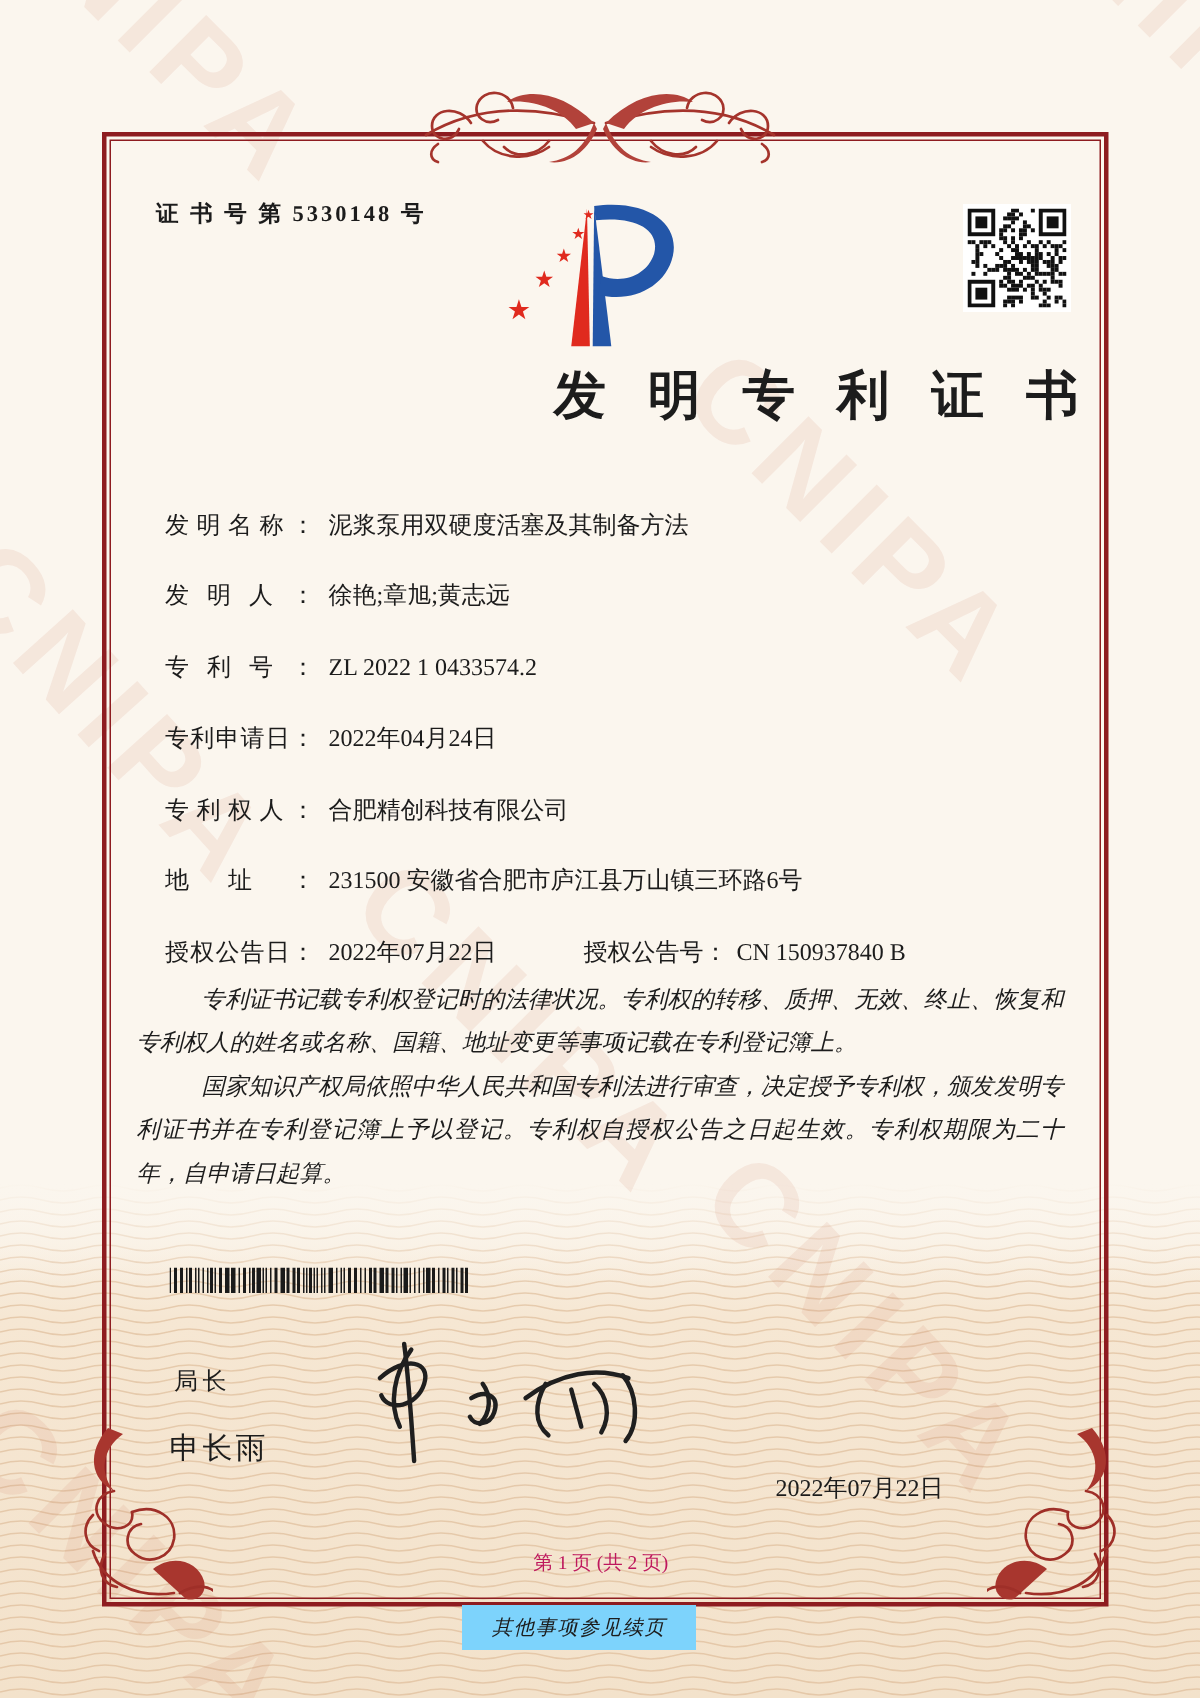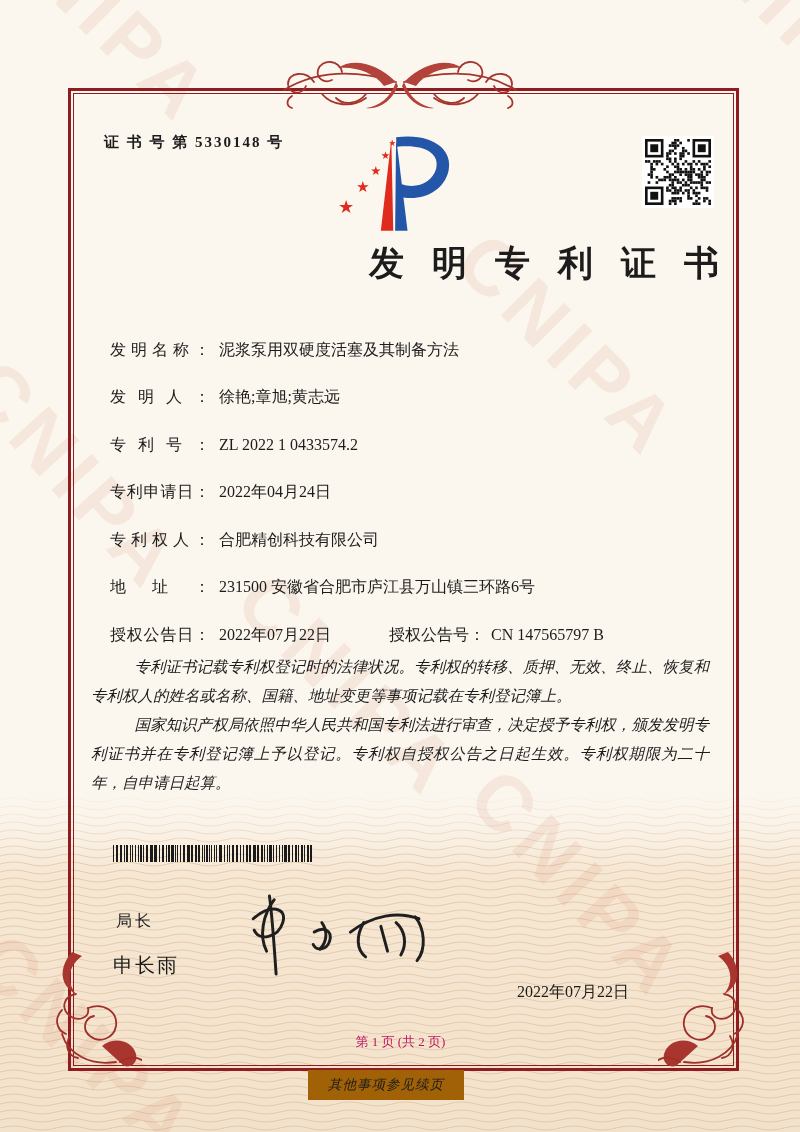--- a/index.html
+++ b/index.html
@@ -45,21 +45,21 @@
     font-size:15.5px;font-style:italic;line-height:29px;text-align:justify;
   }
   .body-text p{margin:0;text-indent:2.8em;}
   .barcode{position:absolute;left:113px;top:845px;}
   .sig-title{position:absolute;left:116px;top:911px;font-size:16px;letter-spacing:3px;}
   .sig-name{position:absolute;left:113px;top:952px;font-size:20px;letter-spacing:2px;}
   .sig-script{position:absolute;left:238px;top:890px;}
   .issue-date{position:absolute;left:498px;top:982px;width:150px;text-align:center;font-size:16px;}
   .page-line{position:absolute;left:68px;top:1033px;width:665px;text-align:center;font-size:13px;color:#be185d;}
   .cont-note{
-    position:absolute;left:308px;top:1070px;width:156px;height:30px;background:#a16207;
+    position:absolute;left:308px;top:1070px;width:156px;height:30px;background:#7dd3fc;
     display:flex;align-items:center;justify-content:center;
     font-size:13.5px;font-style:italic;letter-spacing:1px;z-index:6;
   }
 </style>
 </head>
 <body>
 
 <div class="waves-wrap">
   <div class="waves-tint"></div>
   <svg class="waves-svg" width="800" height="344">
@@ -357,21 +357,21 @@
     <span class="f-label">专利申请日：</span><span class="f-value">2022年04月24日</span>
   </div>
   <div class="field-row" style="top:530px">
     <span class="f-label">专利权人：</span><span class="f-value">合肥精创科技有限公司</span>
   </div>
   <div class="field-row" style="top:577px">
     <span class="f-label">地址：</span><span class="f-value">231500 安徽省合肥市庐江县万山镇三环路6号</span>
   </div>
   <div class="field-row" style="top:625px">
     <span class="f-label">授权公告日：</span><span class="f-value">2022年07月22日</span>
-    <span class="f-label2">授权公告号：</span><span class="f-value2">CN 147565797 B</span>
+    <span class="f-label2">授权公告号：</span><span class="f-value2">CN 150937840 B</span>
   </div>
 
   <div class="body-text">
     <p>专利证书记载专利权登记时的法律状况。专利权的转移、质押、无效、终止、恢复和专利权人的姓名或名称、国籍、地址变更等事项记载在专利登记簿上。</p>
     <p>国家知识产权局依照中华人民共和国专利法进行审查，决定授予专利权，颁发发明专利证书并在专利登记簿上予以登记。专利权自授权公告之日起生效。专利权期限为二十年，自申请日起算。</p>
   </div>
 
   <svg class="barcode" id="barcode-svg" width="206" height="17" viewBox="0 0 206 17">
       <g fill="#1a1a1a">
         <rect x="0" y="0" width="1" height="17"></rect>

